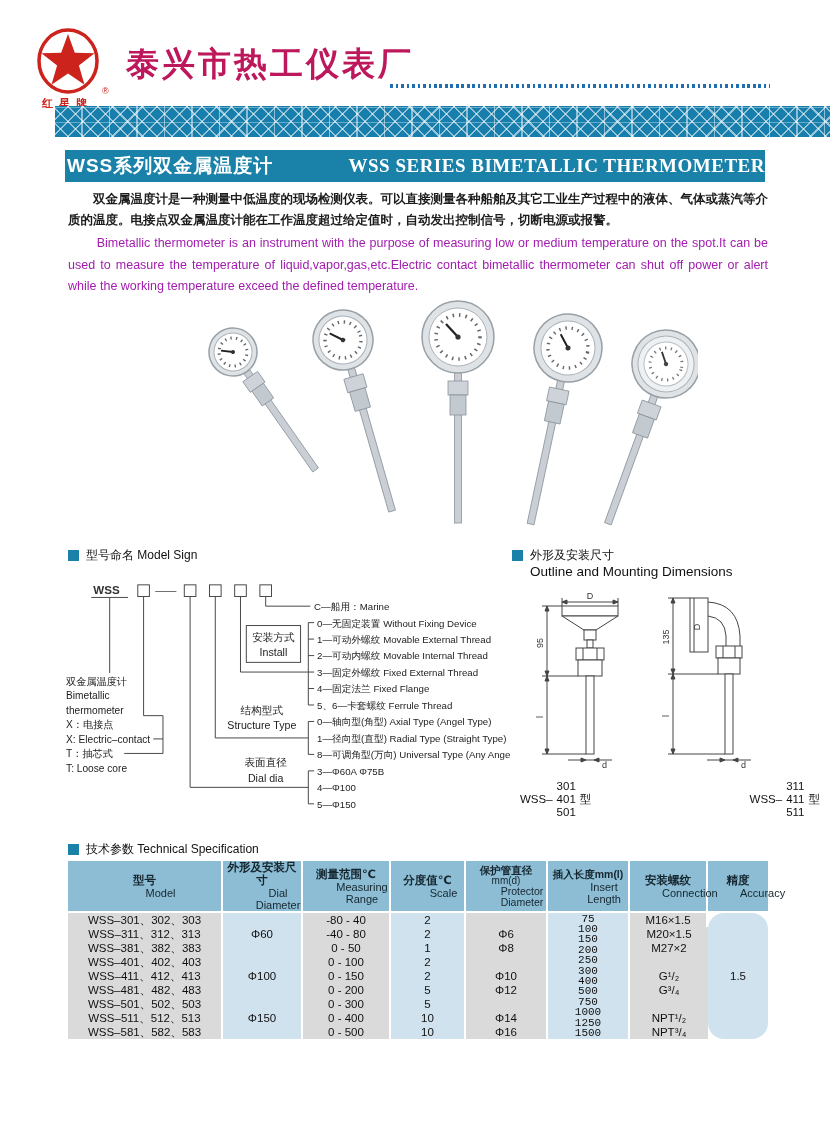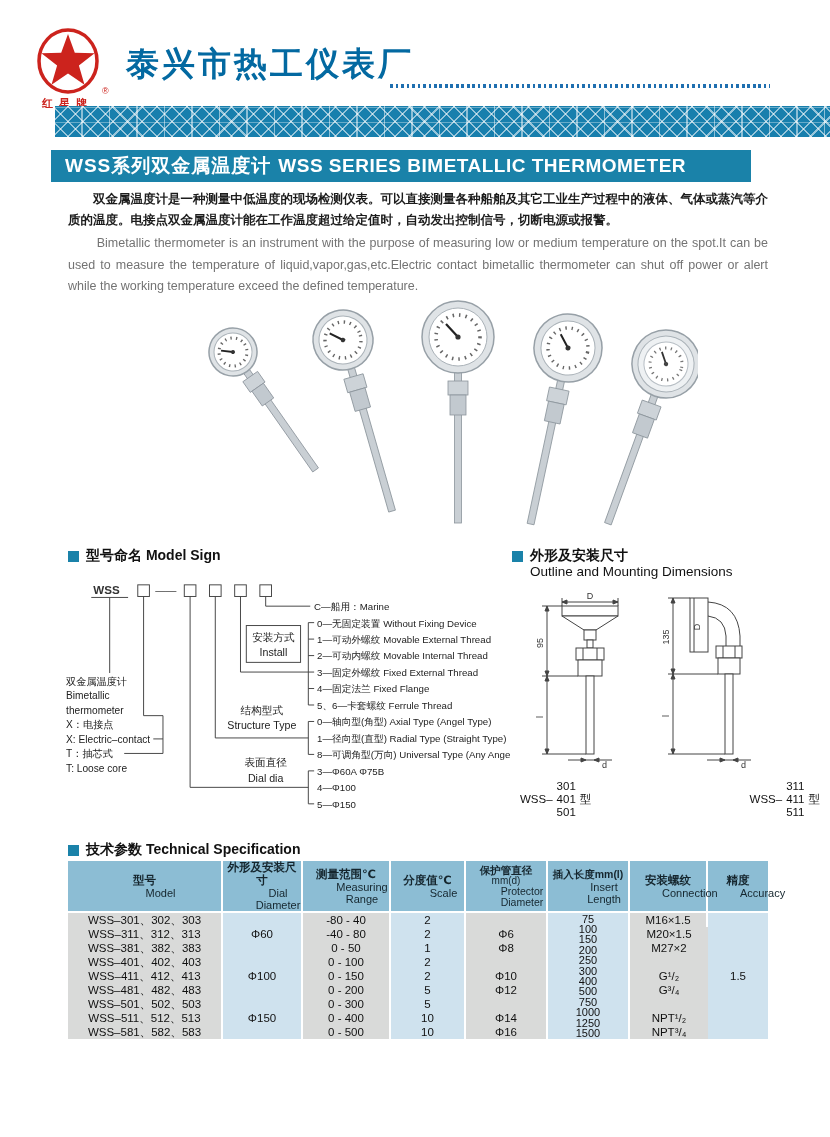--- a/index.html
+++ b/index.html
@@ -5,49 +5,49 @@
   html,body{margin:0;padding:0;}
   body{
     width:830px;height:1137px;position:relative;background:#ffffff;
     font-family:"Liberation Sans","DejaVu Sans",sans-serif;color:#1a1a1a;
     overflow:hidden;
   }
   .abs{position:absolute;}
 
   
   .company-name{
-    left:126px;top:42px;font-size:33px;font-weight:bold;letter-spacing:3px;color:#0369a1;
+    left:126px;top:42px;font-size:33px;font-weight:bold;letter-spacing:3px;color:#be185d;
   }
   .dotted-rule{
     left:390px;top:84px;width:380px;height:4px;
     background-image:repeating-linear-gradient(90deg,#1f6fb0 0 2.5px,transparent 2.5px 5.5px);
   }
   .lattice{
     left:55px;top:106px;width:775px;height:31px;background-color:#187fad;
     background-image:
       repeating-linear-gradient(45deg,rgba(255,255,255,0) 0 9px,rgba(255,255,255,.55) 9px 10.5px),
       repeating-linear-gradient(135deg,rgba(255,255,255,0) 0 9px,rgba(255,255,255,.55) 9px 10.5px),
       repeating-linear-gradient(90deg,rgba(255,255,255,0) 0 26px,rgba(255,255,255,.5) 26px 27.5px),
       repeating-linear-gradient(0deg,rgba(255,255,255,0) 0 14px,rgba(255,255,255,.35) 14px 15px);
   }
 
   
   .title-bar{
-    left:51px;top:150px;width:700px;height:32px;background:#1a82a9;color:#ffffff;
-    display:flex;align-items:center;padding-left:14px;box-sizing:border-box;
+    left:65px;top:150px;width:700px;height:32px;background:#1a82a9;color:#ffffff;
+    display:flex;align-items:center;padding-left:2px;box-sizing:border-box;justify-content:space-between;
   }
   .title-cn{font-size:19px;font-weight:bold;letter-spacing:1px;}
-  .title-en{font-family:Liberation Sans, sans-serif;font-size:19px;font-weight:bold;margin-left:7px;letter-spacing:.5px;}
+  .title-en{font-family:Liberation Serif, serif;font-size:19px;font-weight:bold;margin-left:7px;letter-spacing:.5px;}
 
   
   .intro-cn{left:68px;top:189px;width:700px;font-size:12.5px;font-weight:bold;line-height:21px;text-indent:2em;text-align:justify;color:#1c1c1c;}
-  .intro-en{left:68px;top:233px;width:700px;font-size:12.5px;line-height:21.5px;text-indent:2.3em;text-align:justify;color:#737373;}
-
-  
-  .sec-head{font-size:14px;font-weight:bold;color:#111;display:flex;align-items:center;text-align:center;}
+  .intro-en{left:68px;top:233px;width:700px;font-size:12.5px;line-height:21.5px;text-indent:2.3em;text-align:justify;color:#a21caf;}
+
+  
+  .sec-head{font-size:12px;font-weight:normal;color:#111;display:flex;align-items:center;text-align:center;}
   .sq{display:inline-block;width:11px;height:11px;background:#1a82a9;margin-right:7px;flex:0 0 auto;}
   .sec-sub{font-size:14px;font-weight:bold;color:#111;}
 
   
   .cap-row{left:520px;top:780px;width:300px;display:flex;justify-content:space-between;}
   .cap{display:flex;align-items:center;font-size:11.5px;color:#111;}
   .cap .stack{display:flex;flex-direction:column;align-items:flex-start;margin:0 4px;line-height:13px;}
   .cap .pre,.cap .suf{line-height:13px;}
 
   
@@ -57,22 +57,22 @@
   table.spec thead th{background:#8cbdd4;height:46px;border-bottom:2px solid #fff;font-weight:normal;color:#15262e;}
   .hcn{font-size:11.5px;font-weight:bold;line-height:13px;}
   .hen{font-size:11px;line-height:12px;padding-left:32px;}
   .hsm{font-size:10px;line-height:10px;}
   .th-protector .hcn{font-size:10.5px;line-height:11px;}
   .th-protector .hen{font-size:10.5px;line-height:10.5px;}
   table.spec tbody td{height:14px;line-height:14px;font-size:11.5px;color:#111;}
   td.c-gray{background:#d9dad9;}
   td.c-blue{background:#cfe2ee;}
   td.model{text-align:left;padding-left:10px;}
-  td.insert div{line-height:10.4px;font-size:11px;}
-  td.acc{vertical-align:top;padding-top:16px;}
+  td.insert div{line-height:10.4px;font-size:11px;font-family:Liberation Mono, monospace;}
+  td.acc{vertical-align:top;padding-top:16px;border-radius:16px;}
 
   svg text{font-family:"Liberation Sans","DejaVu Sans",sans-serif;}
 </style>
 </head>
 <body>
 
 <svg class="abs" style="left:28px;top:28px;" width="120" height="80" viewBox="0 0 120 80">
   <ellipse cx="40" cy="33" rx="29" ry="31" fill="none" stroke="#cc231d" stroke-width="3.5"></ellipse>
   <polygon fill="#cc231d" points="40,6 46.8,24.7 66.6,25.3 50.9,37.6 56.5,56.7 40,45.5 23.5,56.7 29.1,37.6 13.4,25.3 33.2,24.7"></polygon>
   <text x="74" y="66" font-size="9" fill="#cc231d">®</text>

